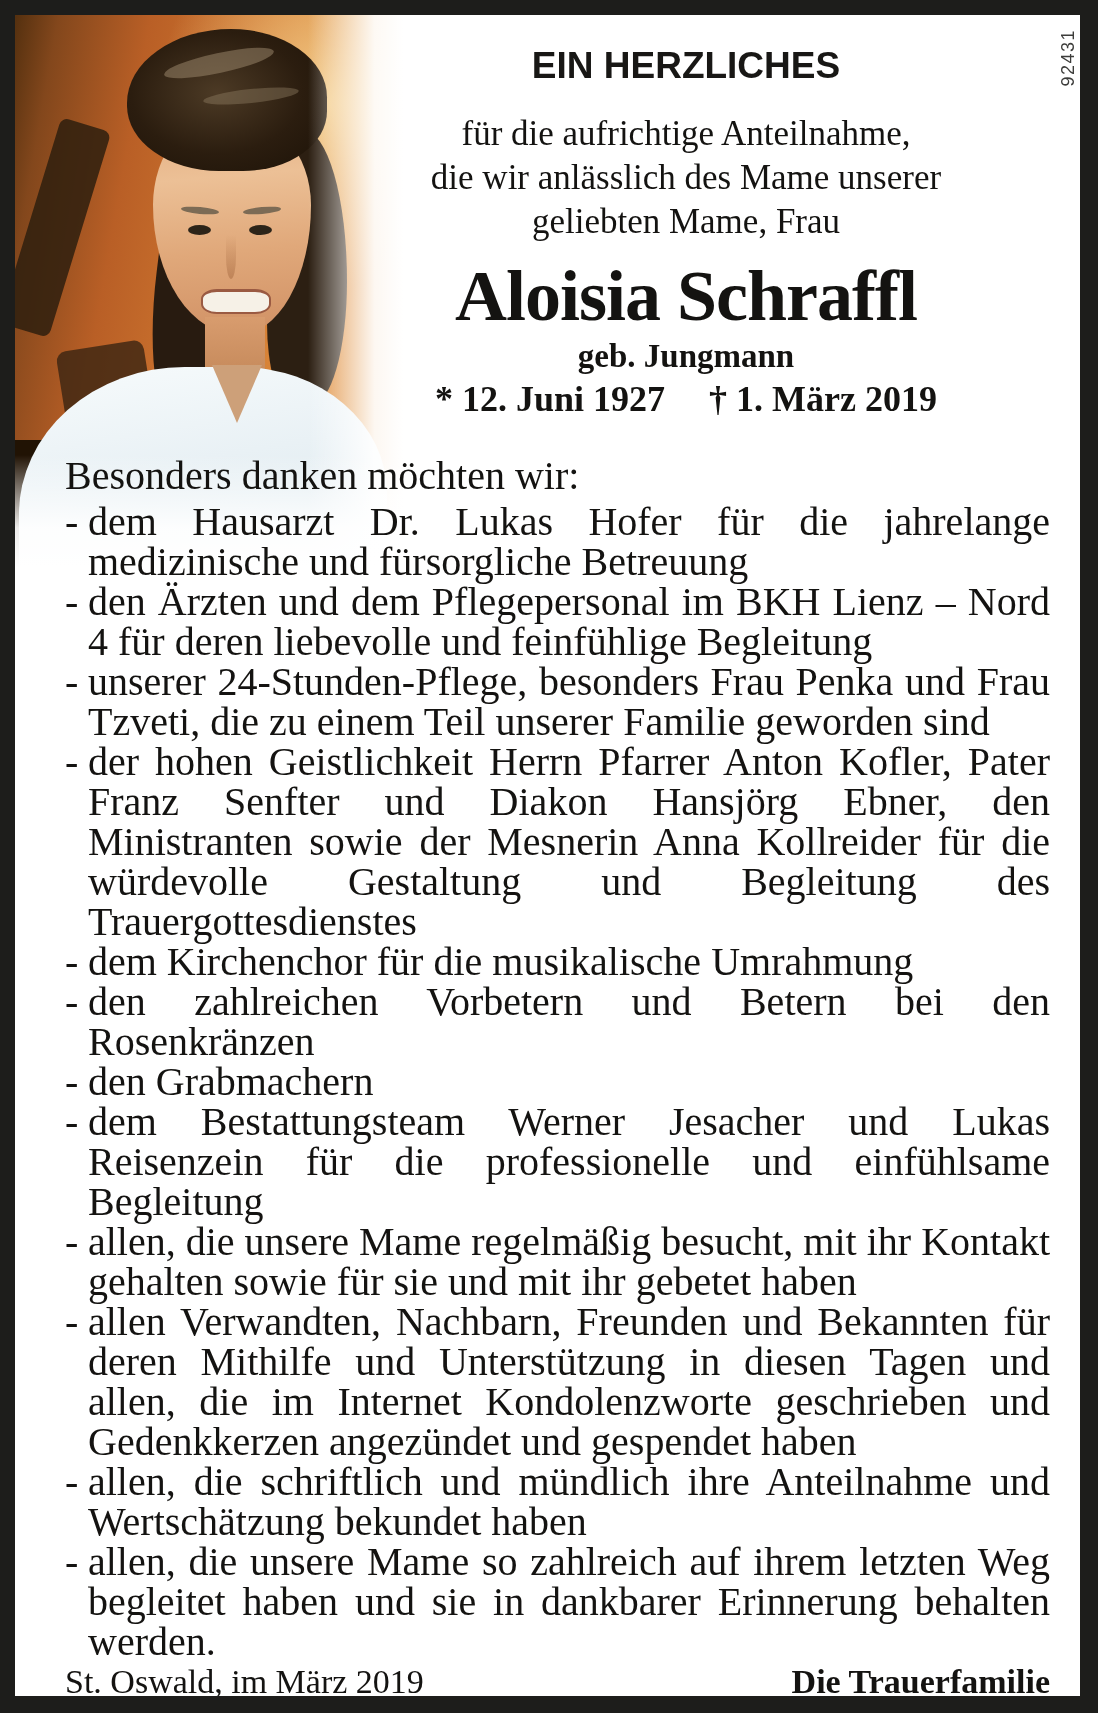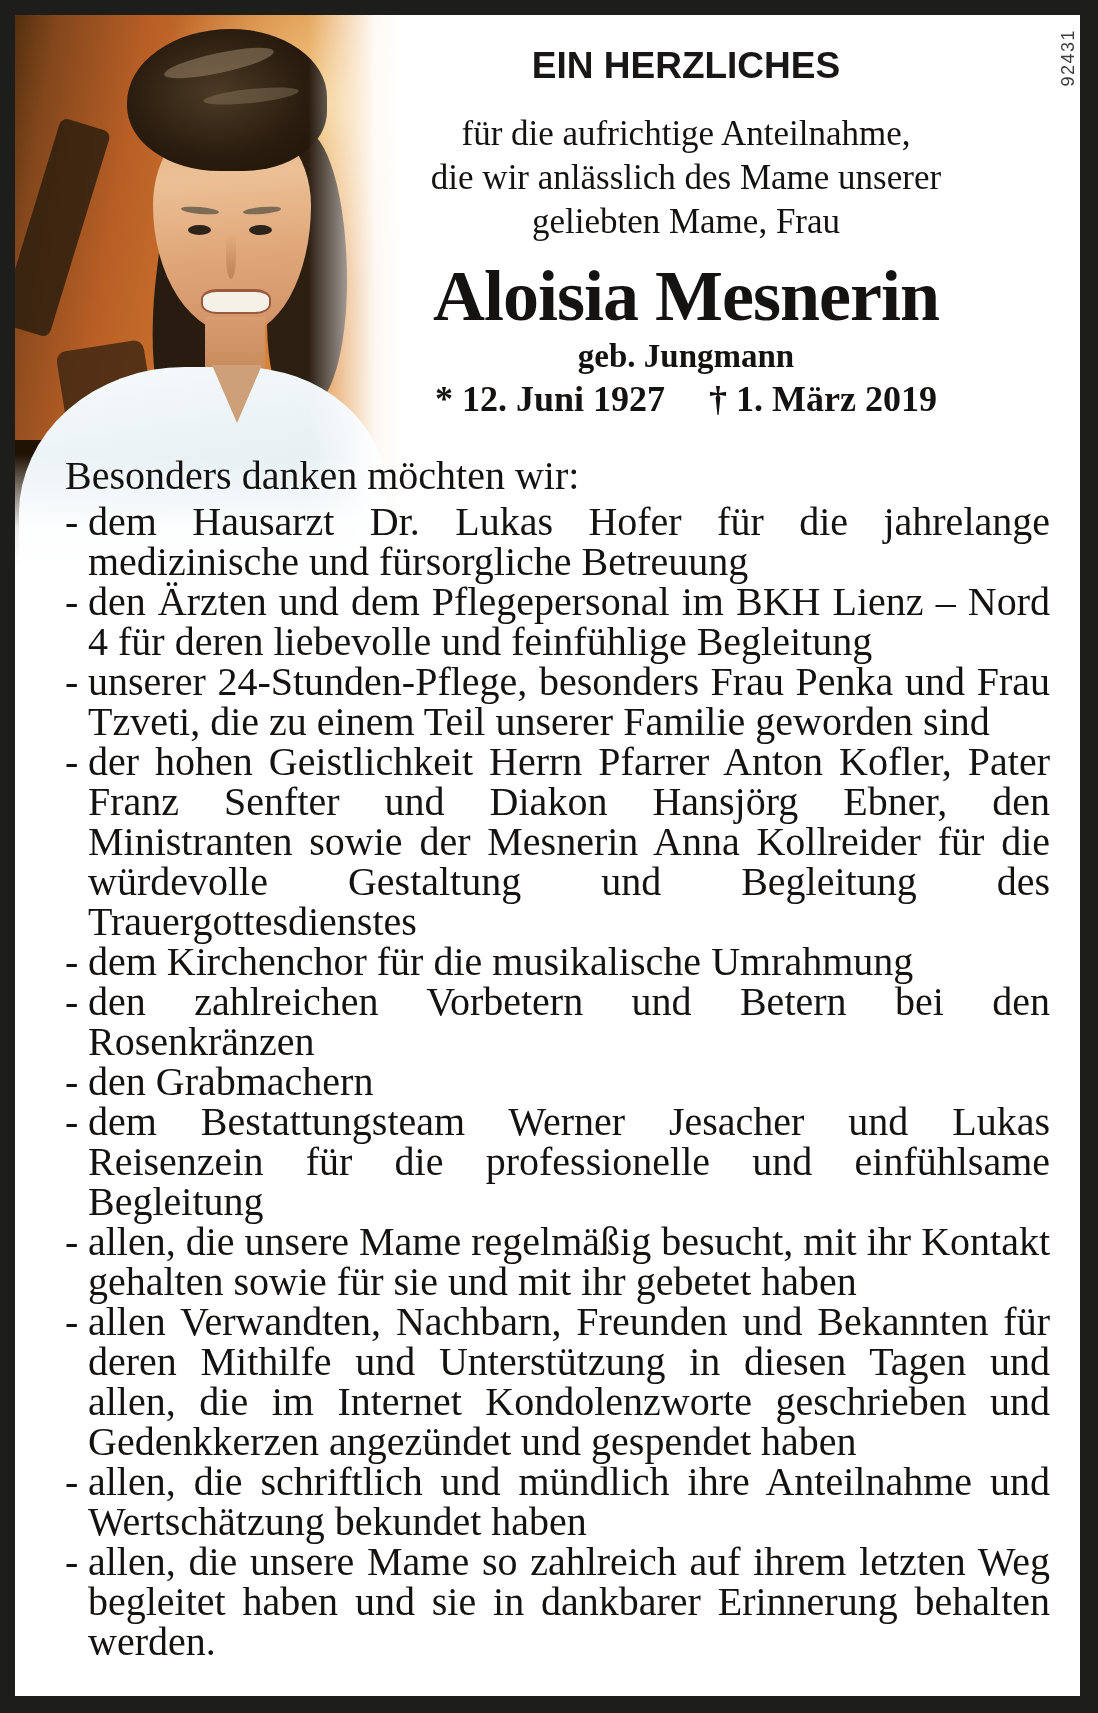--- a/index.html
+++ b/index.html
@@ -119,21 +119,21 @@
 
     <div class="top-block">
       <div class="headline">
         <div>EIN HERZLICHES</div>
       </div>
       <div class="intro">
         <div>für die aufrichtige Anteilnahme,</div>
         <div>die wir anlässlich des Mame unserer</div>
         <div>geliebten Mame, Frau</div>
       </div>
-      <div class="name">Aloisia Mesnerin</div>
+      <div class="name">Aloisia Schraffl</div>
       <div class="maiden">geb. Jungmann</div>
       <div class="dates">
         <span class="birth">* 12. Juni 1927</span><span class="death">† 1. März 2019</span>
       </div>
     </div>
 
     <div class="thanks">
       <div class="thanks-heading">Besonders danken möchten wir:</div>
 
       <div class="item">
@@ -179,15 +179,19 @@
       <div class="item">
         <span class="dash">-</span>
         <span class="item-text">allen, die schriftlich und mündlich ihre Anteilnahme und Wertschätzung bekundet haben</span>
       </div>
       <div class="item">
         <span class="dash">-</span>
         <span class="item-text">allen, die unsere Mame so zahlreich auf ihrem letzten Weg begleitet haben und sie in dankbarer Erinnerung behalten werden.</span>
       </div>
     </div>
 
+    <div class="footer">
+      <span class="place-date">St. Oswald, im März 2019</span>
+      <span class="signature">Die Trauerfamilie</span>
+    </div>
 
   </div>
 </div>
 
 </body></html>

